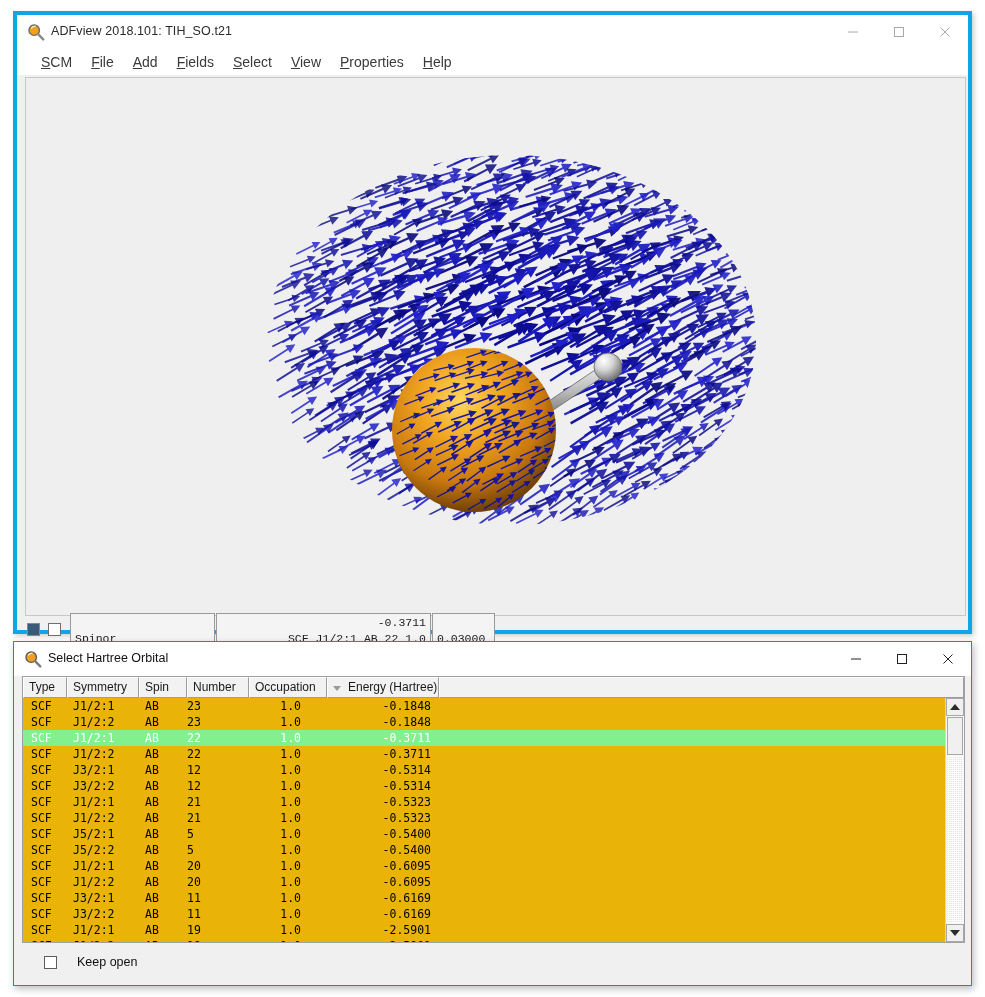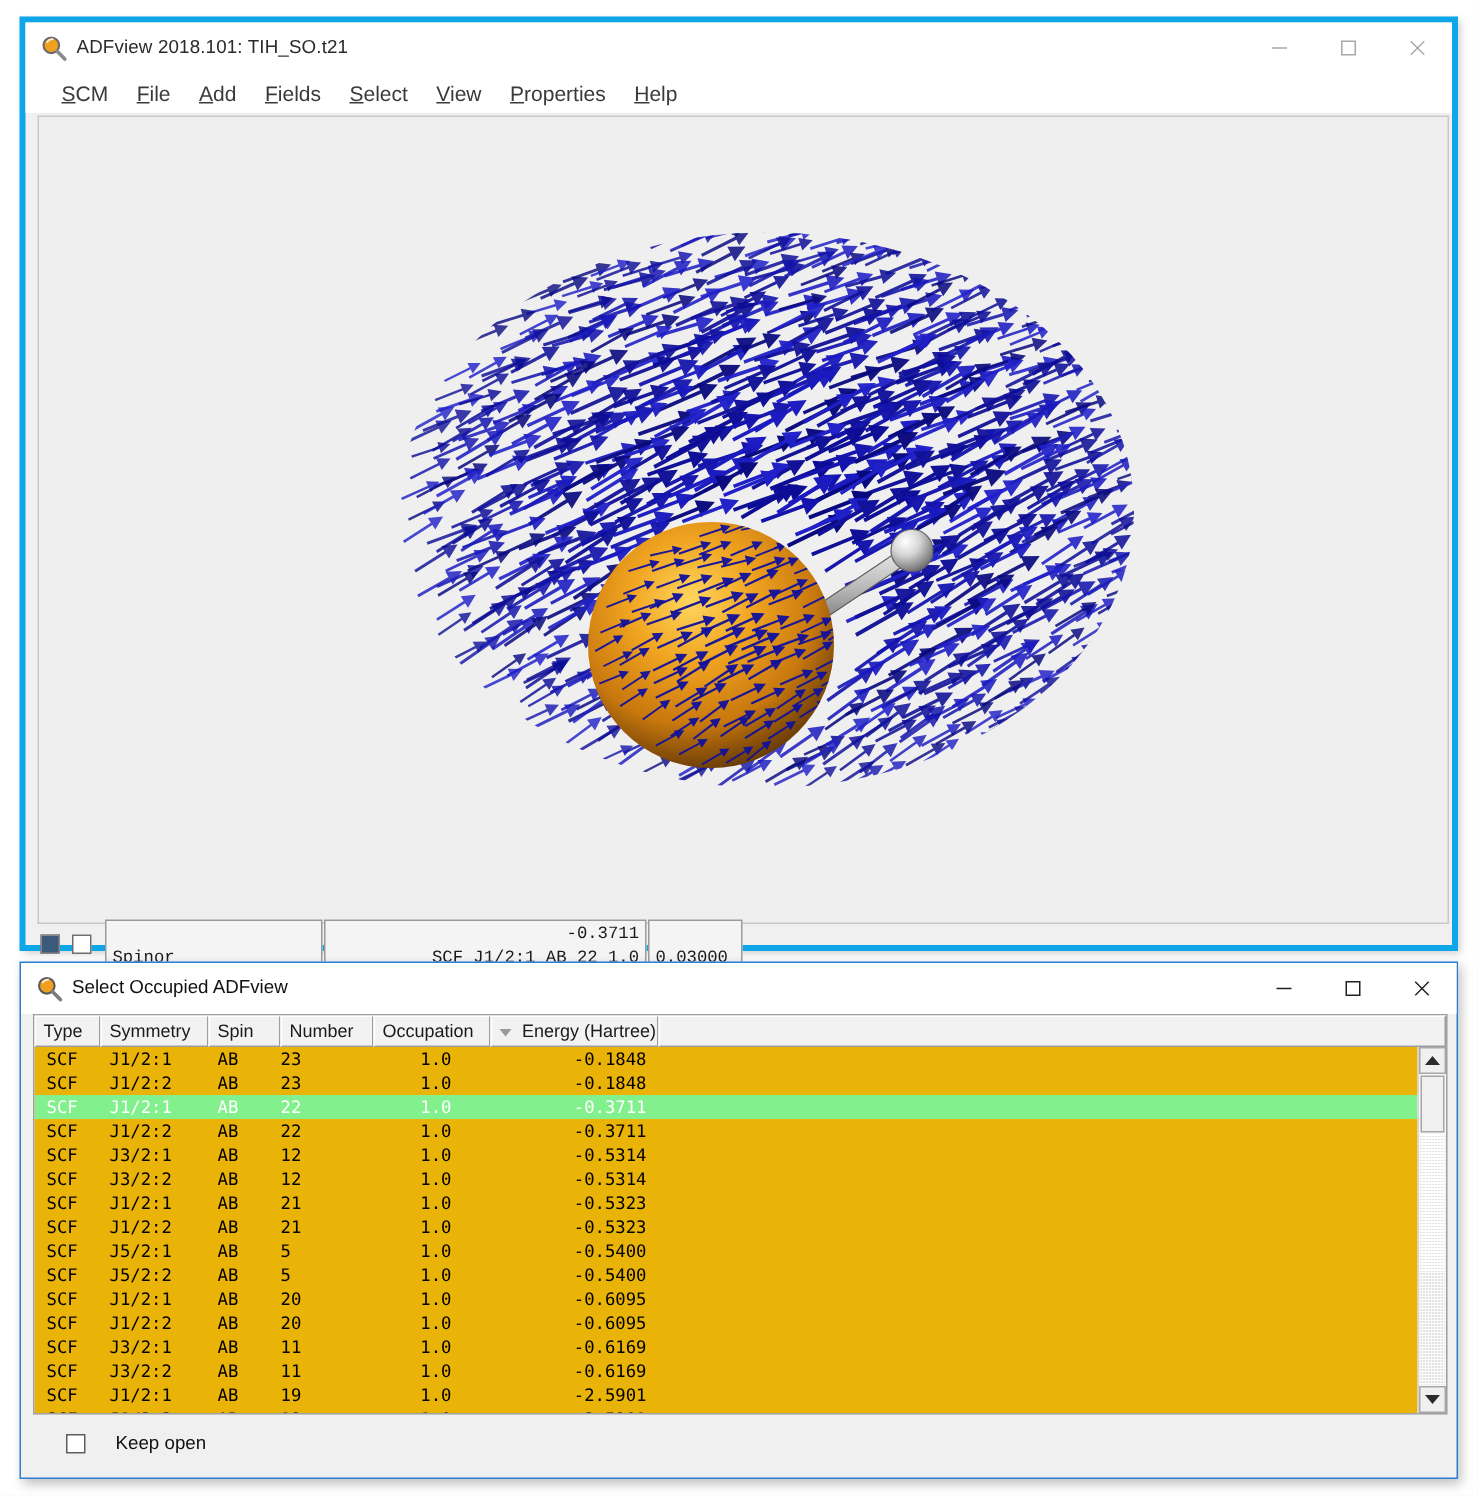--- a/index.html
+++ b/index.html
@@ -1228,21 +1228,21 @@
 <div id="dialog-window">
 
   <div class="dlg-titlebar">
     <span class="title-icon">
       <svg width="18" height="18" viewBox="0 0 18 18">
         <circle cx="7.2" cy="7.2" r="5.2" fill="#f0a020" stroke="#5a5a5a" stroke-width="1.4"></circle>
         <path d="M4.2 5.4 A4.6 4.6 0 0 1 8.6 3.1" stroke="#ffffff" stroke-width="1.2" fill="none" opacity="0.85"></path>
         <line x1="11.1" y1="11.1" x2="16.2" y2="16.4" stroke="#7b7b7b" stroke-width="2.4" stroke-linecap="round"></line>
       </svg>
     </span>
-    <span class="dlg-title-text">Select Occupied ADFview</span>
+    <span class="dlg-title-text">Select Hartree Orbital</span>
 
     <div class="win-controls">
       <div class="win-btn">
         <svg width="12" height="12" viewBox="0 0 12 12">
           <line x1="1" y1="6" x2="11" y2="6" stroke="#222222" stroke-width="1"></line>
         </svg>
       </div>
       <div class="win-btn">
         <svg width="12" height="12" viewBox="0 0 12 12">
           <rect x="1.5" y="1.5" width="9" height="9" fill="none" stroke="#222222" stroke-width="1"></rect>

